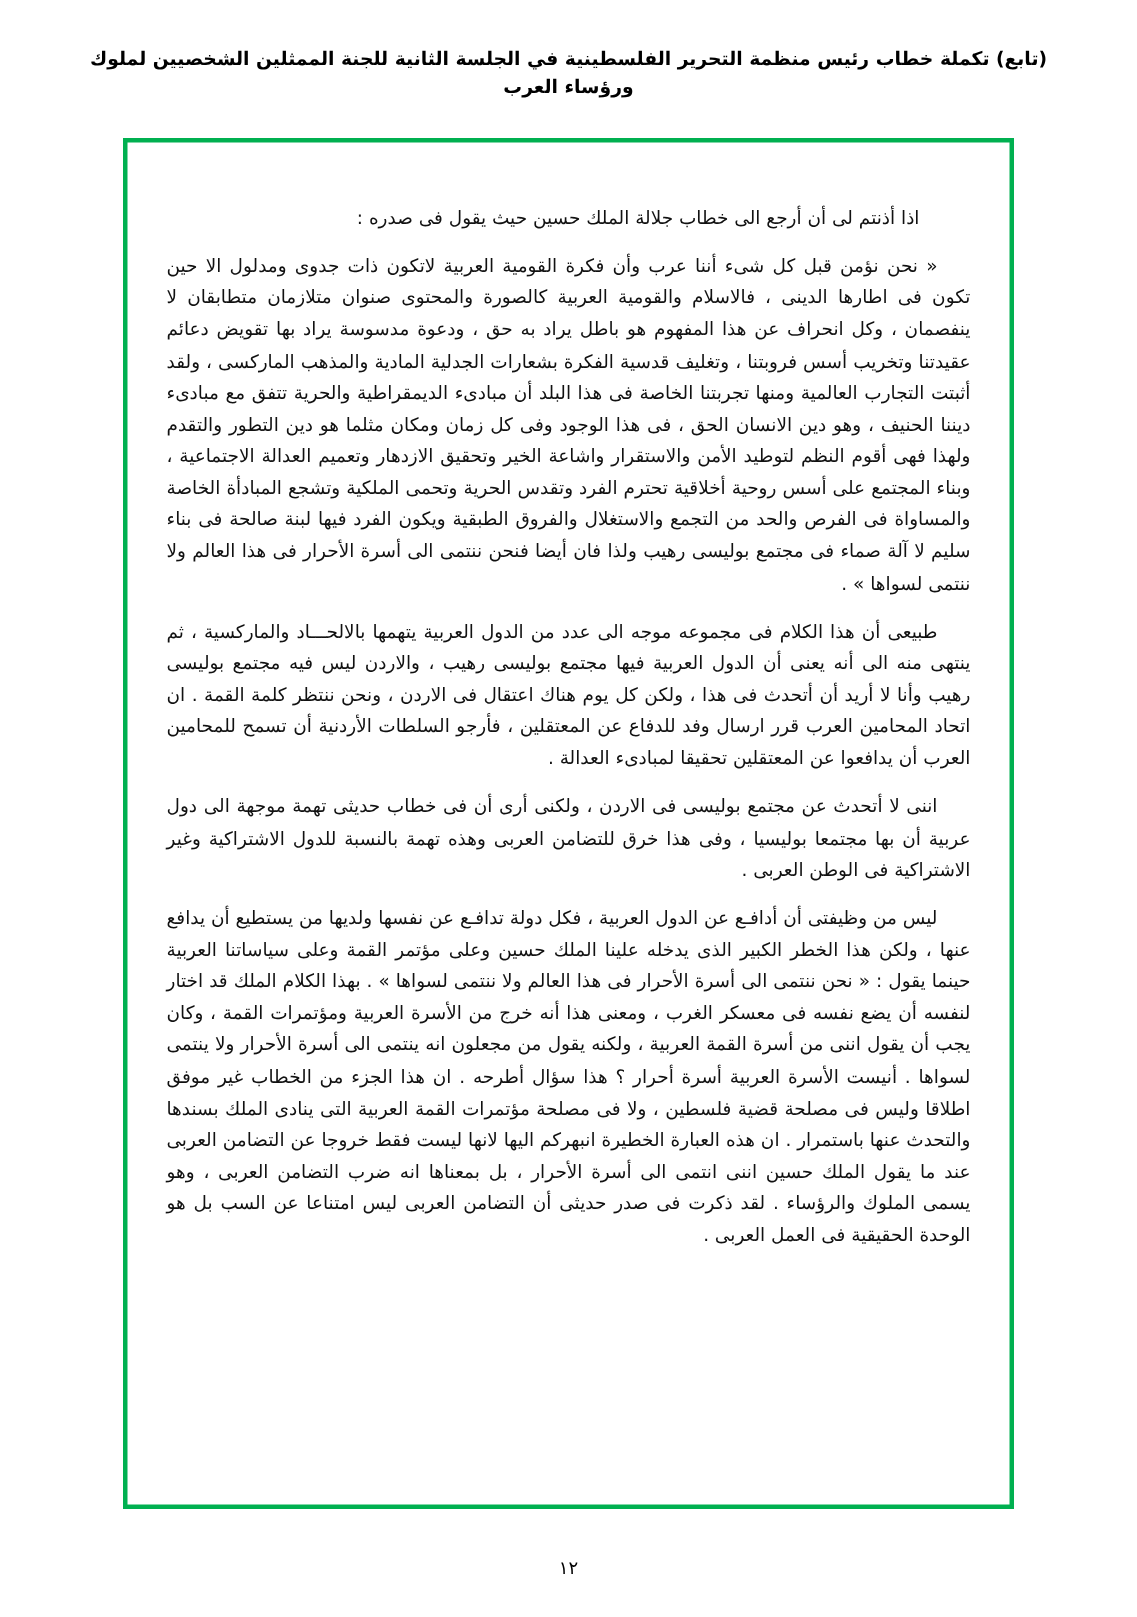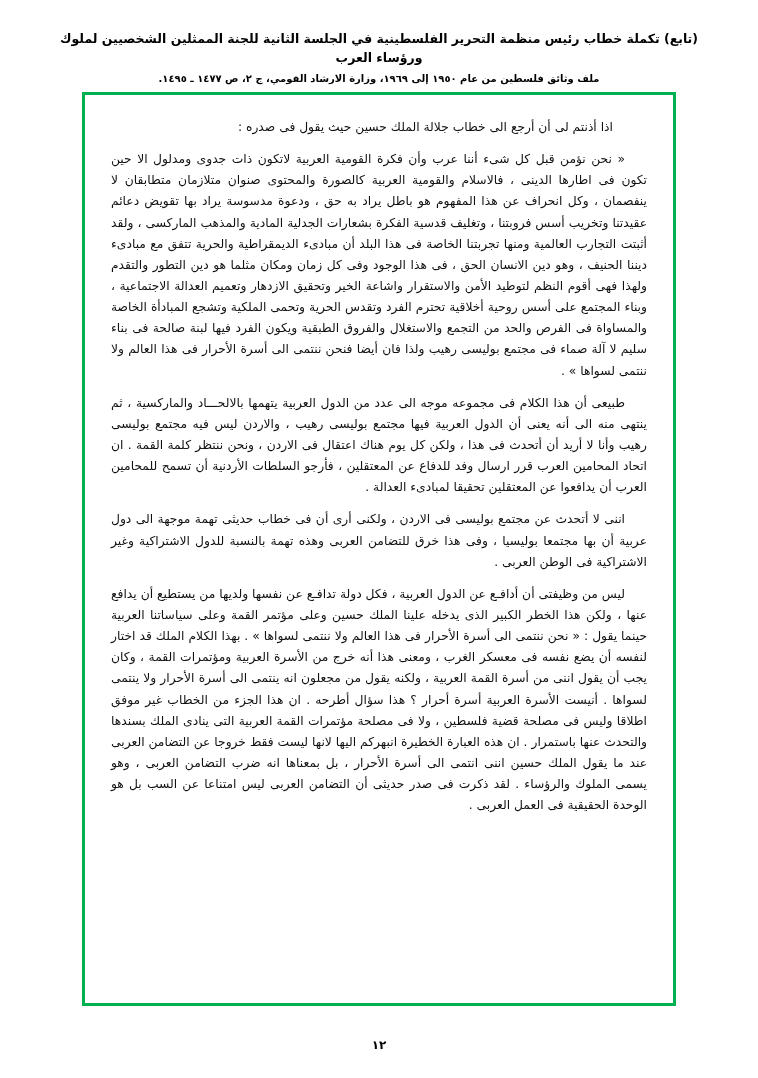--- a/index.html
+++ b/index.html
@@ -57,44 +57,44 @@
     direction: rtl;
     text-align: justify;
     font-size: 12.3px;
     line-height: 1.72;
     color: #111;
     margin: 0 0 11px 0;
     text-indent: 22px;
   }
   .para.no-indent {
     text-indent: 0;
+    margin-top: 18px;
   }
   .para.lead {
     text-indent: 34px;
   }
   .page-number {
     position: absolute;
     bottom: 26px;
     left: 0;
     right: 0;
     text-align: center;
     font-size: 12px;
-    font-weight: bold;
+    font-weight: normal;
     color: #000;
     direction: rtl;
   }
 </style>
 </head>
 <body>
 
 <div class="page">
 
   <div class="header">
     <div class="header-title">(تابع) تكملة خطاب رئيس منظمة التحرير الفلسطينية في الجلسة الثانية للجنة الممثلين الشخصيين لملوك ورؤساء العرب</div>
-    <div class="header-source">ملف وثائق فلسطين من عام ١٩٥٠ إلى ١٩٦٩، وزارة الارشاد القومي، ج ٢، ص ١٤٧٧ ـ ١٤٩٥.</div>
   </div>
 
   <div class="content-frame">
     <p class="para no-indent lead">اذا أذنتم لى أن أرجع الى خطاب جلالة الملك حسين حيث يقول فى صدره :</p>
     <p class="para">« نحن نؤمن قبل كل شىء أننا عرب وأن فكرة القومية العربية لاتكون ذات جدوى ومدلول الا حين تكون فى اطارها الدينى ، فالاسلام والقومية العربية كالصورة والمحتوى صنوان متلازمان متطابقان لا ينفصمان ، وكل انحراف عن هذا المفهوم هو باطل يراد به حق ، ودعوة مدسوسة يراد بها تقويض دعائم عقيدتنا وتخريب أسس فروبتنا ، وتغليف قدسية الفكرة بشعارات الجدلية المادية والمذهب الماركسى ، ولقد أثبتت التجارب العالمية ومنها تجربتنا الخاصة فى هذا البلد أن مبادىء الديمقراطية والحرية تتفق مع مبادىء ديننا الحنيف ، وهو دين الانسان الحق ، فى هذا الوجود وفى كل زمان ومكان مثلما هو دين التطور والتقدم ولهذا فهى أقوم النظم لتوطيد الأمن والاستقرار واشاعة الخير وتحقيق الازدهار وتعميم العدالة الاجتماعية ، وبناء المجتمع على أسس روحية أخلاقية تحترم الفرد وتقدس الحرية وتحمى الملكية وتشجع المبادأة الخاصة والمساواة فى الفرص والحد من التجمع والاستغلال والفروق الطبقية ويكون الفرد فيها لبنة صالحة فى بناء سليم لا آلة صماء فى مجتمع بوليسى رهيب ولذا فان أيضا فنحن ننتمى الى أسرة الأحرار فى هذا العالم ولا ننتمى لسواها » .</p>
     <p class="para">طبيعى أن هذا الكلام فى مجموعه موجه الى عدد من الدول العربية يتهمها بالالحـــاد والماركسية ، ثم ينتهى منه الى أنه يعنى أن الدول العربية فيها مجتمع بوليسى رهيب ، والاردن ليس فيه مجتمع بوليسى رهيب وأنا لا أريد أن أتحدث فى هذا ، ولكن كل يوم هناك اعتقال فى الاردن ، ونحن ننتظر كلمة القمة . ان اتحاد المحامين العرب قرر ارسال وفد للدفاع عن المعتقلين ، فأرجو السلطات الأردنية أن تسمح للمحامين العرب أن يدافعوا عن المعتقلين تحقيقا لمبادىء العدالة .</p>
     <p class="para">اننى لا أتحدث عن مجتمع بوليسى فى الاردن ، ولكنى أرى أن فى خطاب حديثى تهمة موجهة الى دول عربية أن بها مجتمعا بوليسيا ، وفى هذا خرق للتضامن العربى وهذه تهمة بالنسبة للدول الاشتراكية وغير الاشتراكية فى الوطن العربى .</p>
     <p class="para">ليس من وظيفتى أن أدافـع عن الدول العربية ، فكل دولة تدافـع عن نفسها ولديها من يستطيع أن يدافع عنها ، ولكن هذا الخطر الكبير الذى يدخله علينا الملك حسين وعلى مؤتمر القمة وعلى سياساتنا العربية حينما يقول : « نحن ننتمى الى أسرة الأحرار فى هذا العالم ولا ننتمى لسواها » . بهذا الكلام الملك قد اختار لنفسه أن يضع نفسه فى معسكر الغرب ، ومعنى هذا أنه خرج من الأسرة العربية ومؤتمرات القمة ، وكان يجب أن يقول اننى من أسرة القمة العربية ، ولكنه يقول من مجعلون انه ينتمى الى أسرة الأحرار ولا ينتمى لسواها . أنيست الأسرة العربية أسرة أحرار ؟ هذا سؤال أطرحه . ان هذا الجزء من الخطاب غير موفق اطلاقا وليس فى مصلحة قضية فلسطين ، ولا فى مصلحة مؤتمرات القمة العربية التى ينادى الملك بسندها والتحدث عنها باستمرار . ان هذه العبارة الخطيرة انبهركم اليها لانها ليست فقط خروجا عن التضامن العربى عند ما يقول الملك حسين اننى انتمى الى أسرة الأحرار ، بل بمعناها انه ضرب التضامن العربى ، وهو يسمى الملوك والرؤساء . لقد ذكرت فى صدر حديثى أن التضامن العربى ليس امتناعا عن السب بل هو الوحدة الحقيقية فى العمل العربى .</p>
   </div>
 

